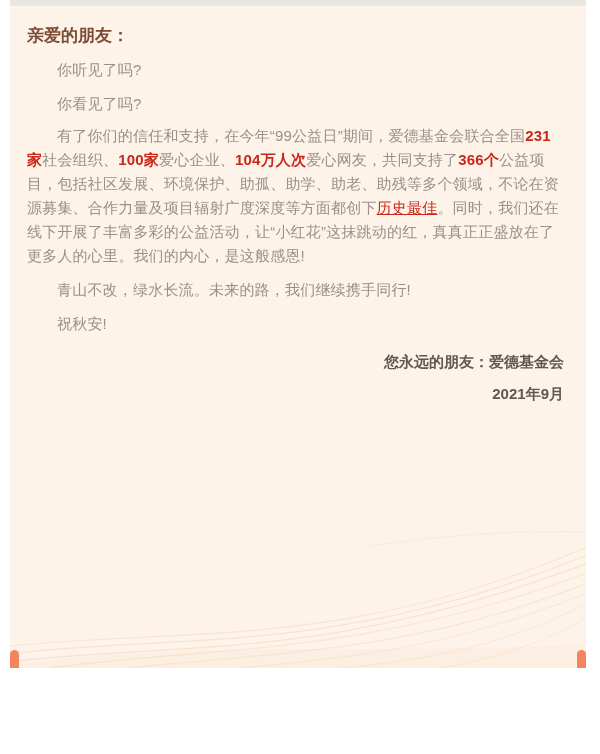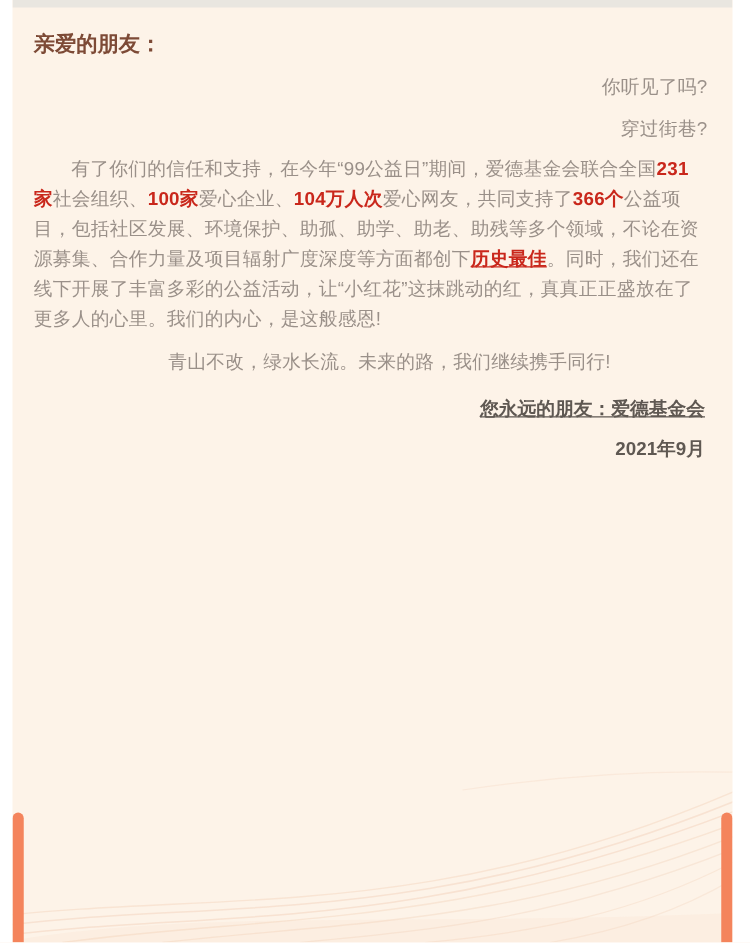--- a/index.html
+++ b/index.html
@@ -19,21 +19,21 @@
     font-family:"Liberation Sans","DejaVu Sans",sans-serif;
   }
   .page{
     position:relative;
     width:600px;height:754px;
     background:var(--page-bg);
   }
   .card{
     position:absolute;
     left:10px;top:0;
-    width:576px;height:754px;
+    width:576px;height:668px;
     background:var(--card-bg);
     overflow:hidden;
   }
   .top-strip{
     position:absolute;
     left:0;top:0;width:100%;height:6px;
     background:var(--top-strip);
   }
   .content{
     position:relative;
@@ -48,35 +48,34 @@
     margin:0 0 2px 0;
   }
   .blk{
     font-size:15px;
     line-height:24px;
     color:var(--body-text);
     text-indent:2em;
     margin:8px 0;
     letter-spacing:0.2px;
   }
-  .blk-question{margin:10px 0 8px 0;text-align:right;}
-  .blk-closing{margin:10px 0 6px 0;text-align:center;}
+  .blk-question{margin:10px 0 8px 0;}
+  .blk-closing{margin:10px 0 6px 0;}
   .red{color:var(--highlight-red);font-weight:700;}
-  .red-underline{color:var(--highlight-red);font-weight:700;text-decoration:underline;margin-top:28px;}
+  .red-underline{color:var(--highlight-red);font-weight:400;text-decoration:underline;margin-top:28px;}
   .sign-block{
     text-align:right;
     padding-right:2px;
     margin-top:14px;
   }
   .signature{
     font-size:15px;
     line-height:24px;
     font-weight:700;
     color:var(--signature);
-    text-decoration:underline;
   }
   .date{
     font-size:15px;
     line-height:24px;
     font-weight:700;
     color:var(--signature);
     margin-top:8px;
   }
   .accent-bar{
     position:absolute;
@@ -116,23 +115,24 @@
     </svg>
 
     <div class="accent-bar left"></div>
     <div class="accent-bar right"></div>
 
     <div class="content">
       <h1 class="salutation">亲爱的朋友：</h1>
 
       <div class="body">
           <p class="blk blk-question"><span>你听见了吗?</span></p>
-          <p class="blk blk-question"><span>穿过街巷?</span></p>
+          <p class="blk blk-question"><span>你看见了吗?</span></p>
           <p class="blk blk-body"><span>有了你们的信任和支持，在今年“99公益日”期间，爱德基金会联合全国</span><span class="red">231家</span><span>社会组织、</span><span class="red">100家</span><span>爱心企业、</span><span class="red">104万人次</span><span>爱心网友，共同支持了</span><span class="red">366个</span><span>公益项目，包括社区发展、环境保护、助孤、助学、助老、助残等多个领域，不论在资源募集、合作力量及项目辐射广度深度等方面都创下</span><span class="red-underline">历史最佳</span><span>。同时，我们还在线下开展了丰富多彩的公益活动，让“小红花”这抹跳动的红，真真正正盛放在了更多人的心里。我们的内心，是这般感恩!</span></p>
           <p class="blk blk-closing"><span>青山不改，绿水长流。未来的路，我们继续携手同行!</span></p>
+          <p class="blk blk-closing"><span>祝秋安!</span></p>
         </div>
 
       <div class="sign-block">
         <p class="signature">您永远的朋友：爱德基金会</p>
         <p class="date">2021年9月</p>
       </div>
     </div>
   </div>
 </div>
 

